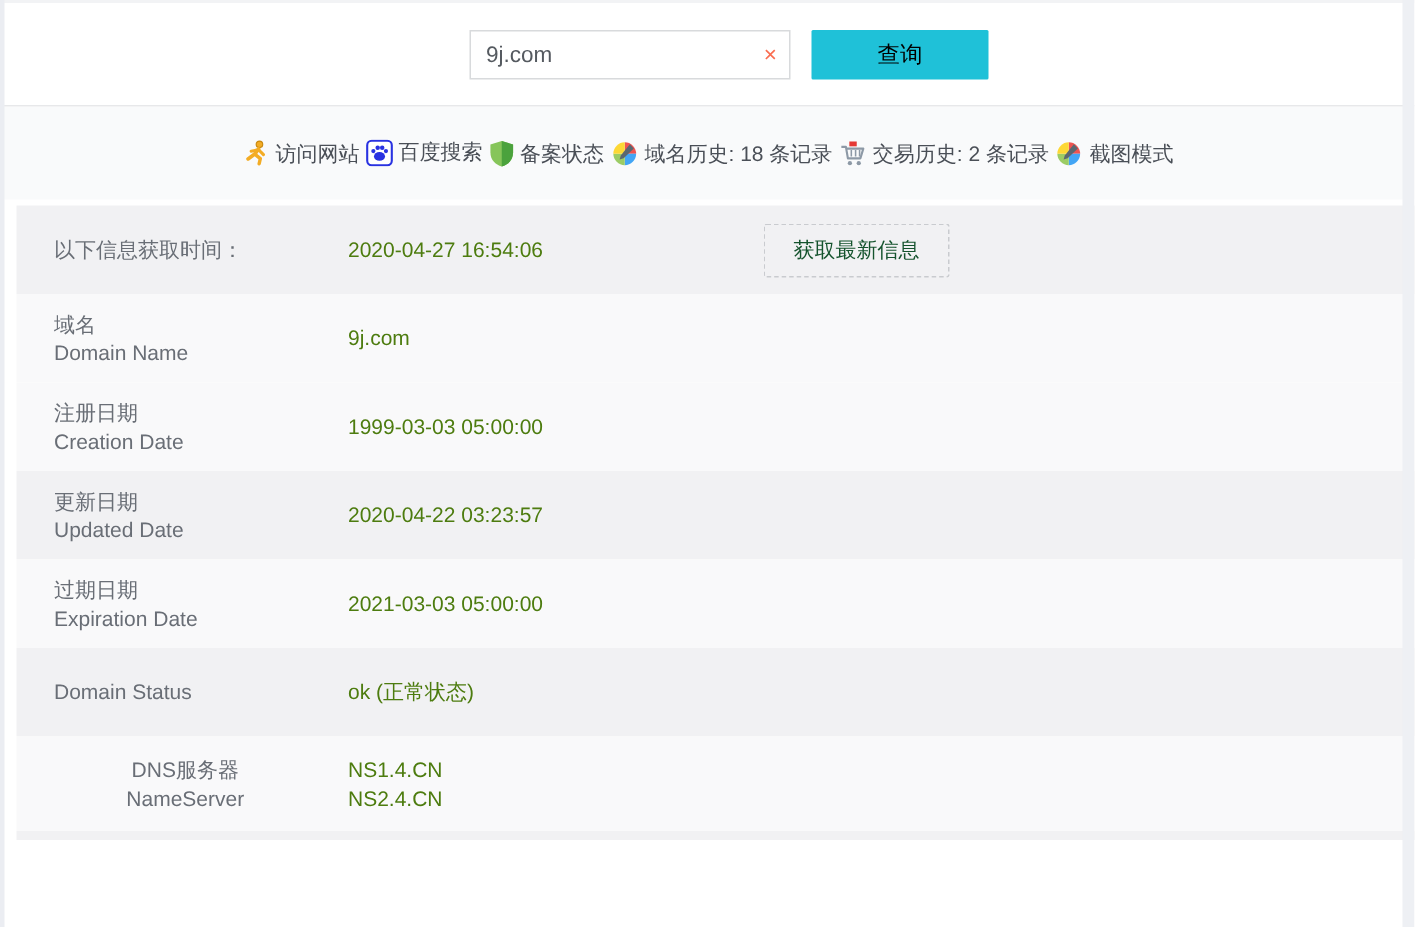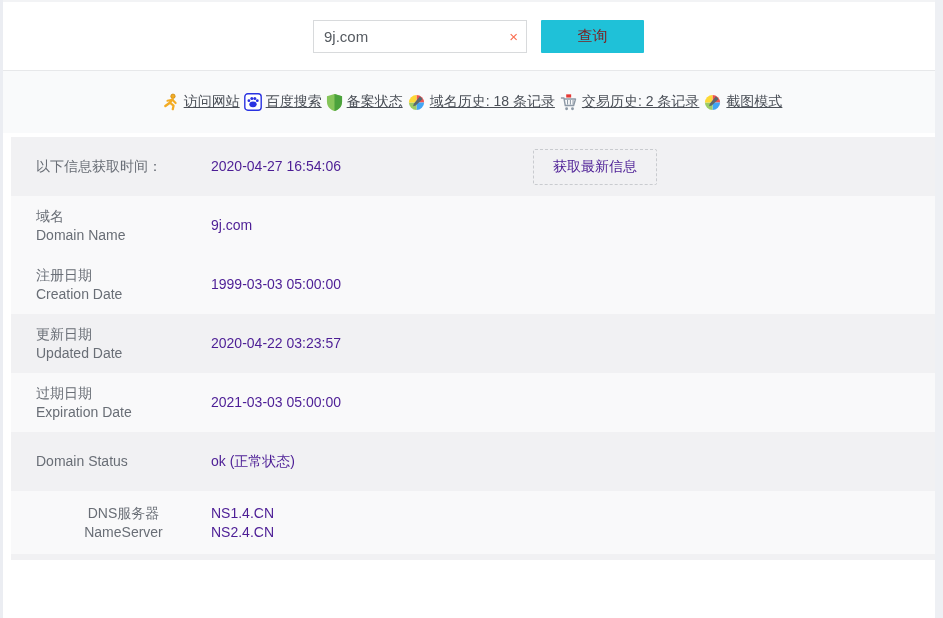--- a/index.html
+++ b/index.html
@@ -19,46 +19,46 @@
   .search-input-box input{
     width:170px;height:31px;border:1px solid #d8dadc;border-radius:0;
     padding:0 32px 0 10px;font-size:15px;color:#555a60;outline:none;
     font-family:"Liberation Sans","DejaVu Sans",sans-serif;background:#fff;
   }
   .clear-icon{
     position:absolute;right:9px;top:50%;transform:translateY(-52%);
     color:#fa6e51;font-size:15px;line-height:1;cursor:pointer;
   }
   .query-btn{
-    margin-left:14px;width:103px;height:33px;border:none;background:#1fc1d8;
-    color:#7f1d1d;font-size:15px;cursor:pointer;border-radius:1px;
+    margin-left:14px;width:118px;height:33px;border:none;background:#1fc1d8;
+    color:#000000;font-size:15px;cursor:pointer;border-radius:1px;
     font-family:Liberation Serif, serif;
   }
 
   
   .toolbar{
     height:62px;background:#f9fafb;display:flex;align-items:center;justify-content:center;
     margin-bottom:4px;
   }
-  .tb-item{display:flex;align-items:flex-start;margin:14px 2px;cursor:pointer;color:#4a4f57;font-size:14px;text-decoration:underline;}
+  .tb-item{display:flex;align-items:flex-end;margin:14px 2px;cursor:pointer;color:#4a4f57;font-size:14px;}
   .tb-item .ticon{display:inline-flex;align-items:center;margin-right:4px;}
   .tb-item svg{display:block;}
 
   
   .table{width:935px;padding-left:11px;}
   .row{display:flex;align-items:center;height:59px;position:relative;}
   .row.dark{background:#f1f1f3;}
   .row.light{background:#f9f9fa;}
   .row.dns{height:63px;text-align:center;}
   .row.partial{height:6px;}
   .label{flex:0 0 175px;padding-left:25px;color:#696e76;font-size:14px;line-height:19px;}
-  .value{color:#4c1d95;font-size:14px;line-height:19px;white-space:pre-line;}
+  .value{color:#4d7c0f;font-size:14px;line-height:19px;white-space:pre-line;margin-left:21px;}
   .refresh-btn{
-    position:absolute;left:522px;top:50%;transform:translateY(-50%);
-    border:1px dashed #c9cbcf;background:transparent;color:#4c1d95;font-size:14px;
+    position:absolute;left:498px;top:50%;transform:translateY(-50%);
+    border:1px dashed #c9cbcf;background:transparent;color:#14532d;font-size:14px;
     padding:8px 19px;cursor:pointer;border-radius:2px;
     font-family:"Liberation Sans","DejaVu Sans",sans-serif;
   }
 </style>
 </head>
 <body>
 
 <div class="left-edge"></div>
 <div class="scrollbar"></div>
 

